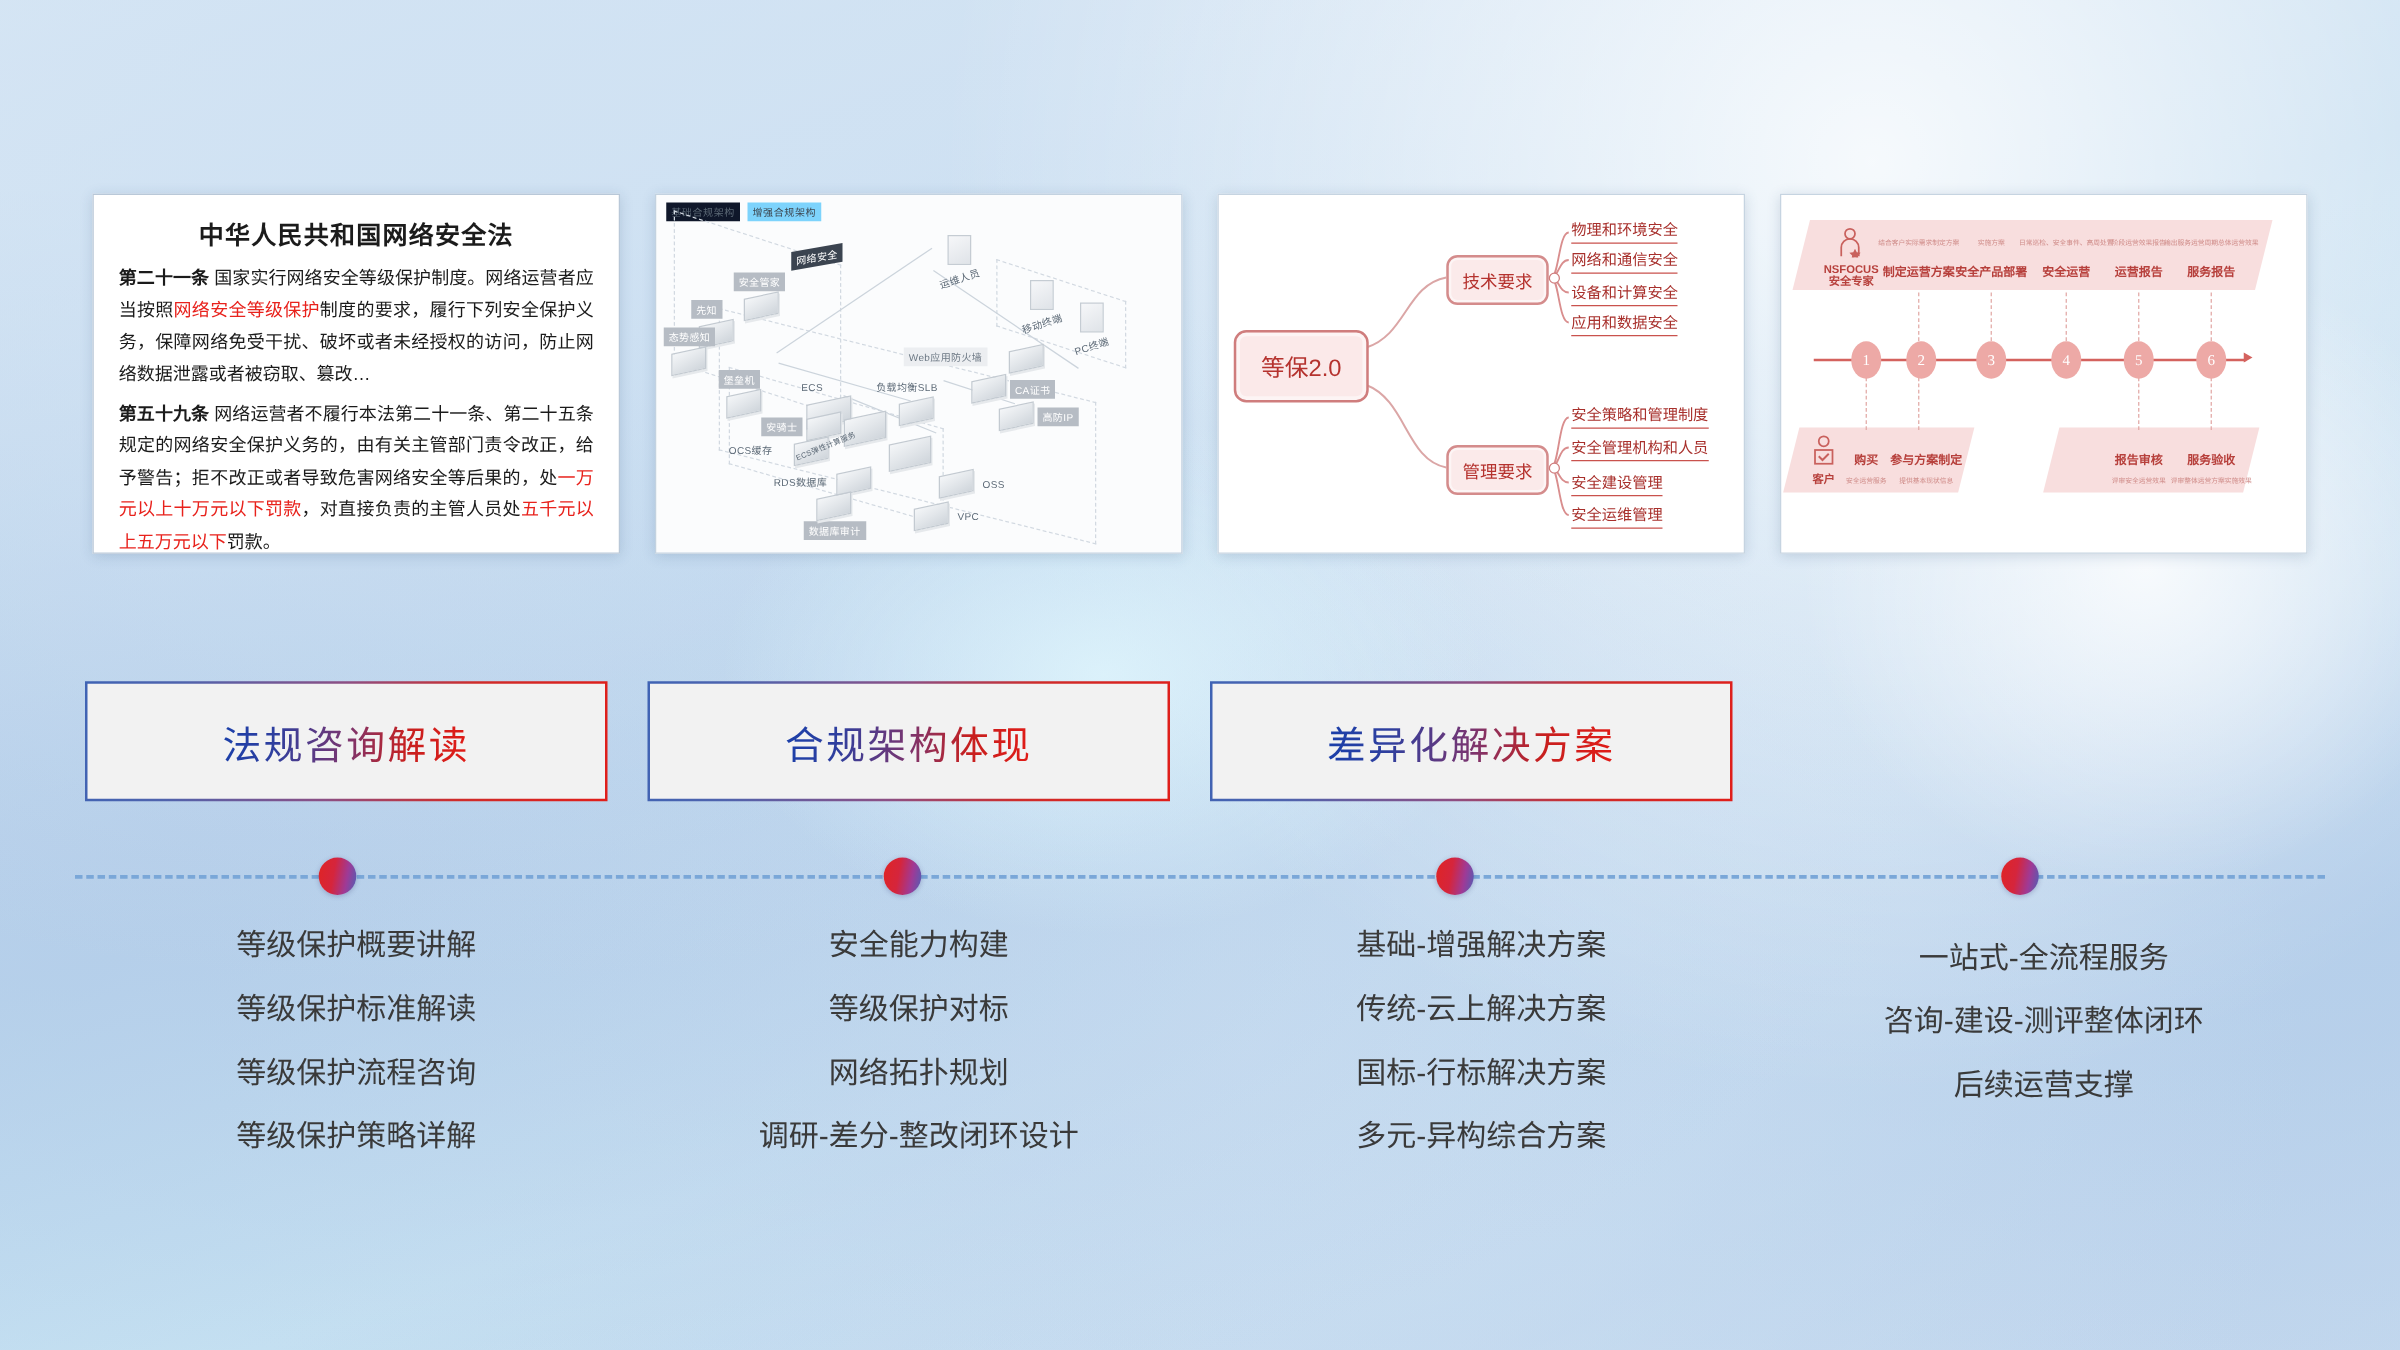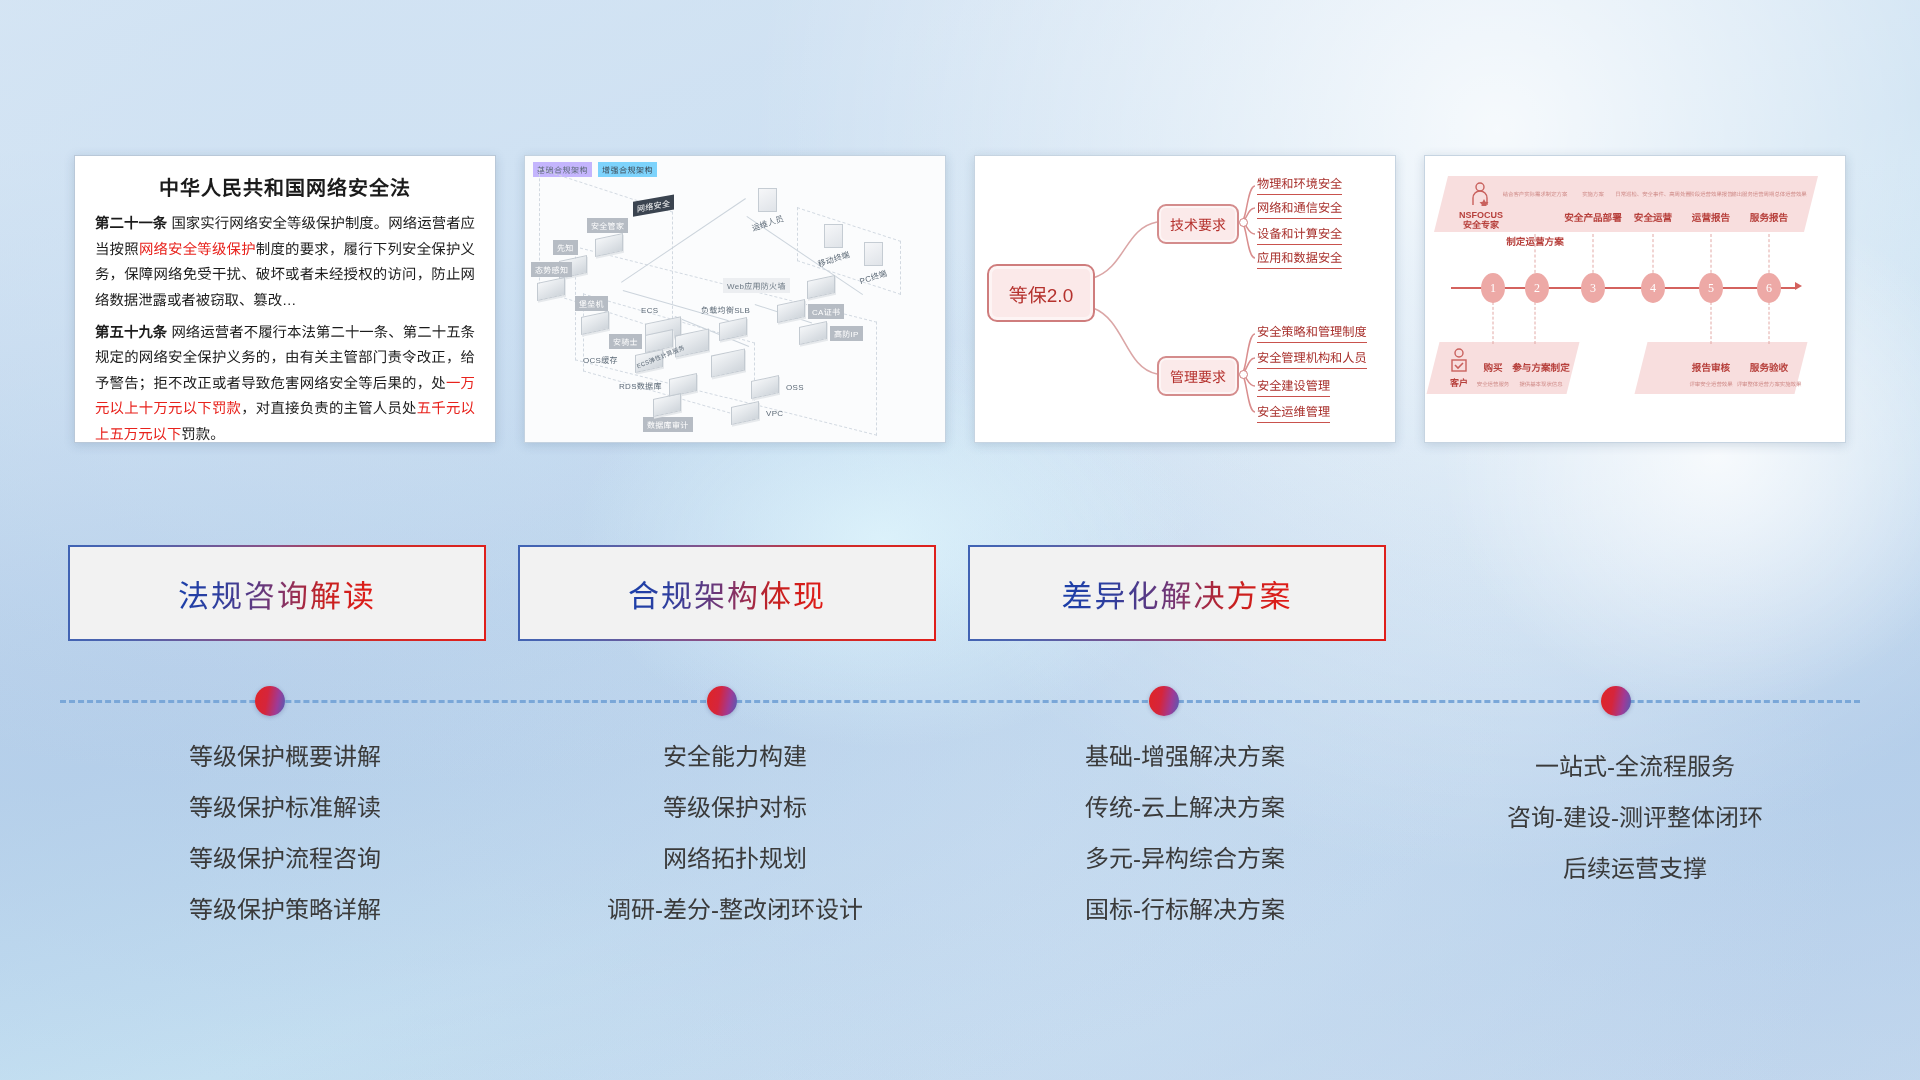--- a/index.html
+++ b/index.html
@@ -100,21 +100,21 @@
   .law-p b { font-weight: bold; }
   .law-red { color: #e8221c; }
 
   
   .arch-card { background: #fbfcfd; border: 1px solid #c3d2e0; }
   .arch-tabs {
     position: absolute; top: 6px; left: 8px;
     display: flex; gap: 6px;
     font-size: 8px; color: #5b6875;
   }
-  .arch-tab { padding: 2px 4px; background: #c4b5fd; letter-spacing: .5px; }
+  .arch-tab { padding: 2px 4px; background: #0f172a; letter-spacing: .5px; }
   .arch-tab.sel { background: #7dd3fc; color: #3d4751; }
   .arch-plane {
     position: absolute;
     border: 1px dashed #d2d9e1;
   }
   .arch-node {
     position: absolute;
     display: flex;
     align-items: center;
     gap: 3px;
@@ -554,22 +554,22 @@
 
     <div class="plate-wrap">
       <div class="plate">
         <span class="plate-text">差异化解决方案</span>
       </div>
     </div>
 
     <div class="list">
       <div class="list-item">基础-增强解决方案</div>
       <div class="list-item">传统-云上解决方案</div>
+      <div class="list-item">国标-行标解决方案</div>
       <div class="list-item">多元-异构综合方案</div>
-      <div class="list-item">国标-行标解决方案</div>
     </div>
   </div>
 
   <div class="col">
     <div class="card-wrap">
       <div class="card nsf-card">
 
         <div class="nsf-band top"></div>
         <div class="nsf-band bottom"></div>
         <div class="nsf-band bottom2"></div>
@@ -578,21 +578,21 @@
           <circle cx="11" cy="5" r="4" fill="none" stroke="#c9615d" stroke-width="1.4"></circle>
           <path d="M4 23 V16 a7 7 0 0 1 14 0 V23" fill="none" stroke="#c9615d" stroke-width="1.4"></path>
           <path d="M15 17 l1.4 2.8 3.1.4 -2.2 2.2 .5 3 -2.8-1.5 -2.8 1.5 .5-3 -2.2-2.2 3.1-.4z" fill="#c9615d"></path>
         </svg>
         <div class="nsf-role" style="left:56px;top:54px;">
           <span>NSFOCUS</span><br>
           <span>安全专家</span>
         </div>
 
         <div class="nsf-step-sub" style="left:110px;top:34px;">结合客户实际需求制定方案</div>
-        <div class="nsf-step-title" style="left:110px;top:54px;margin-top:24px;">制定运营方案</div>
+        <div class="nsf-step-title" style="left:110px;top:54px;">制定运营方案</div>
 
         <div class="nsf-step-sub" style="left:168px;top:34px;">实施方案</div>
         <div class="nsf-step-title" style="left:168px;top:54px;">安全产品部署</div>
 
         <div class="nsf-step-sub" style="left:228px;top:34px;">日常巡检、安全事件、高周处置</div>
         <div class="nsf-step-title" style="left:228px;top:54px;">安全运营</div>
 
         <div class="nsf-step-sub" style="left:286px;top:34px;">阶段运营效果报告</div>
         <div class="nsf-step-title" style="left:286px;top:54px;">运营报告</div>
 

